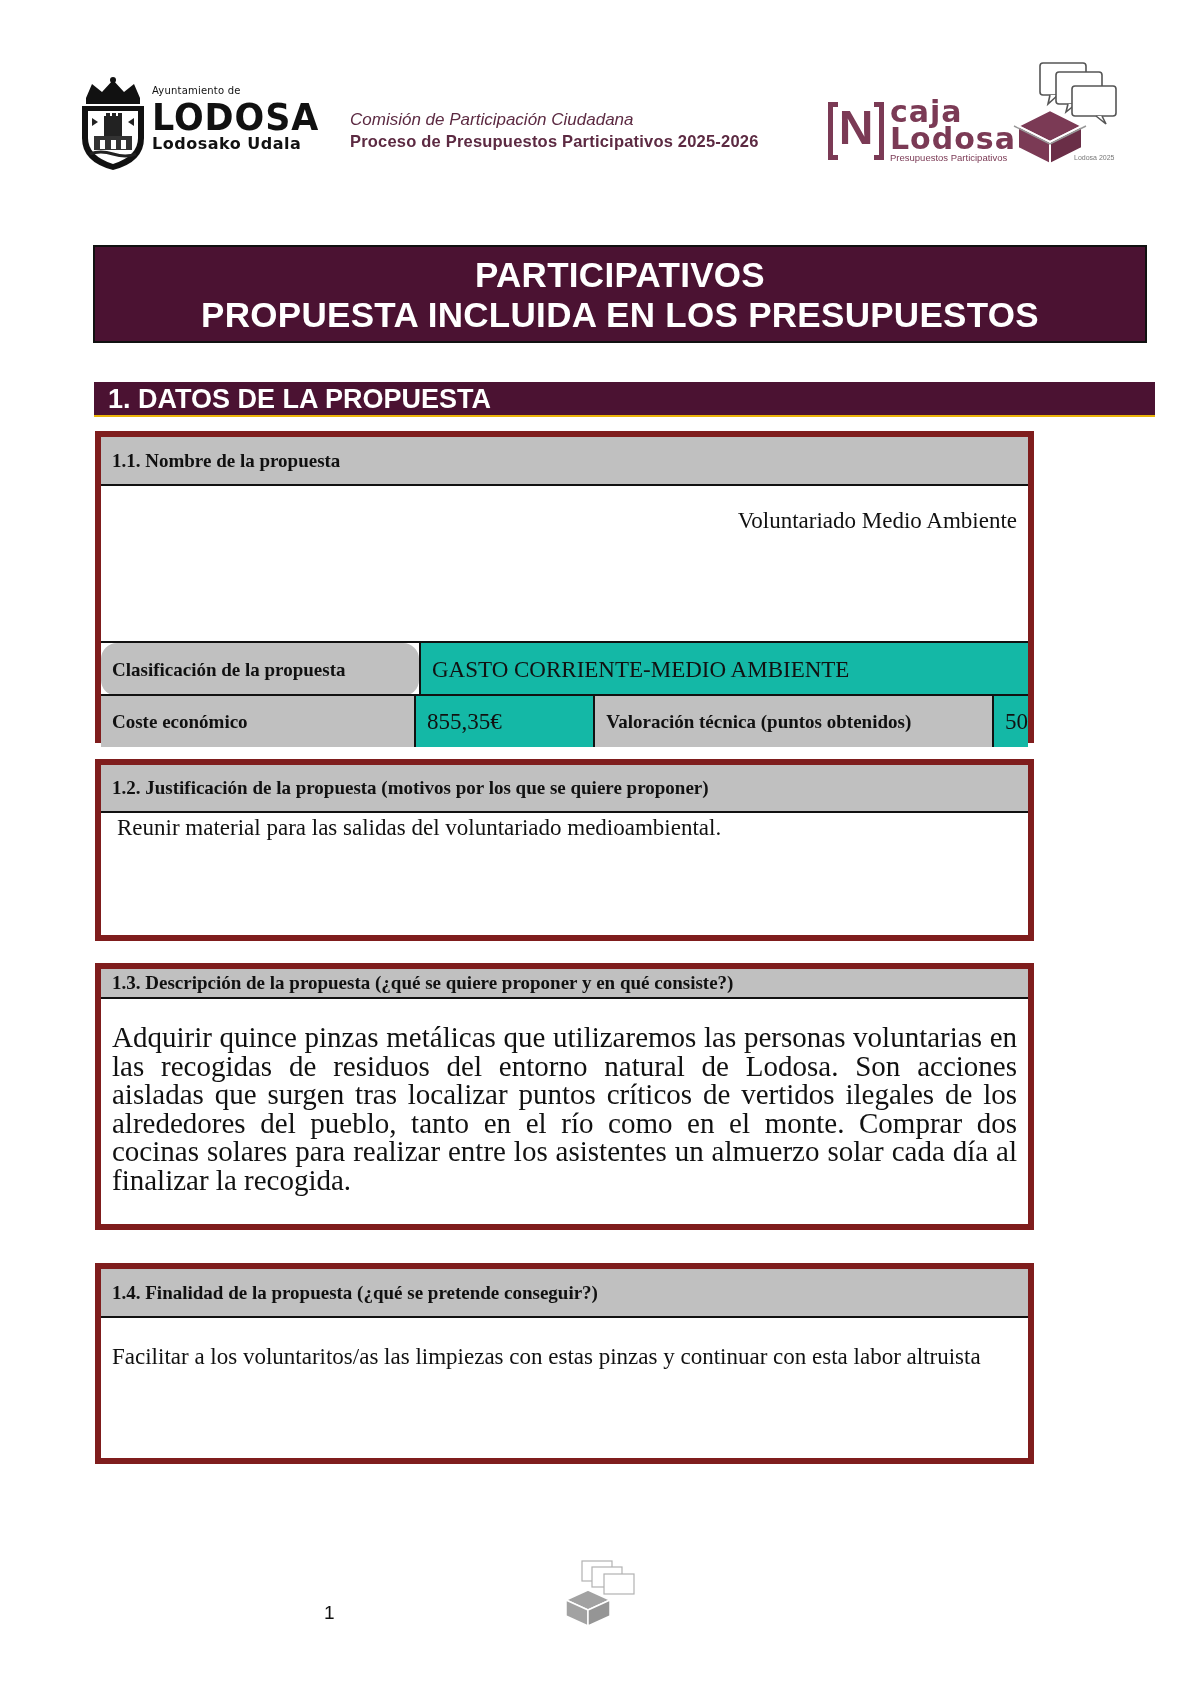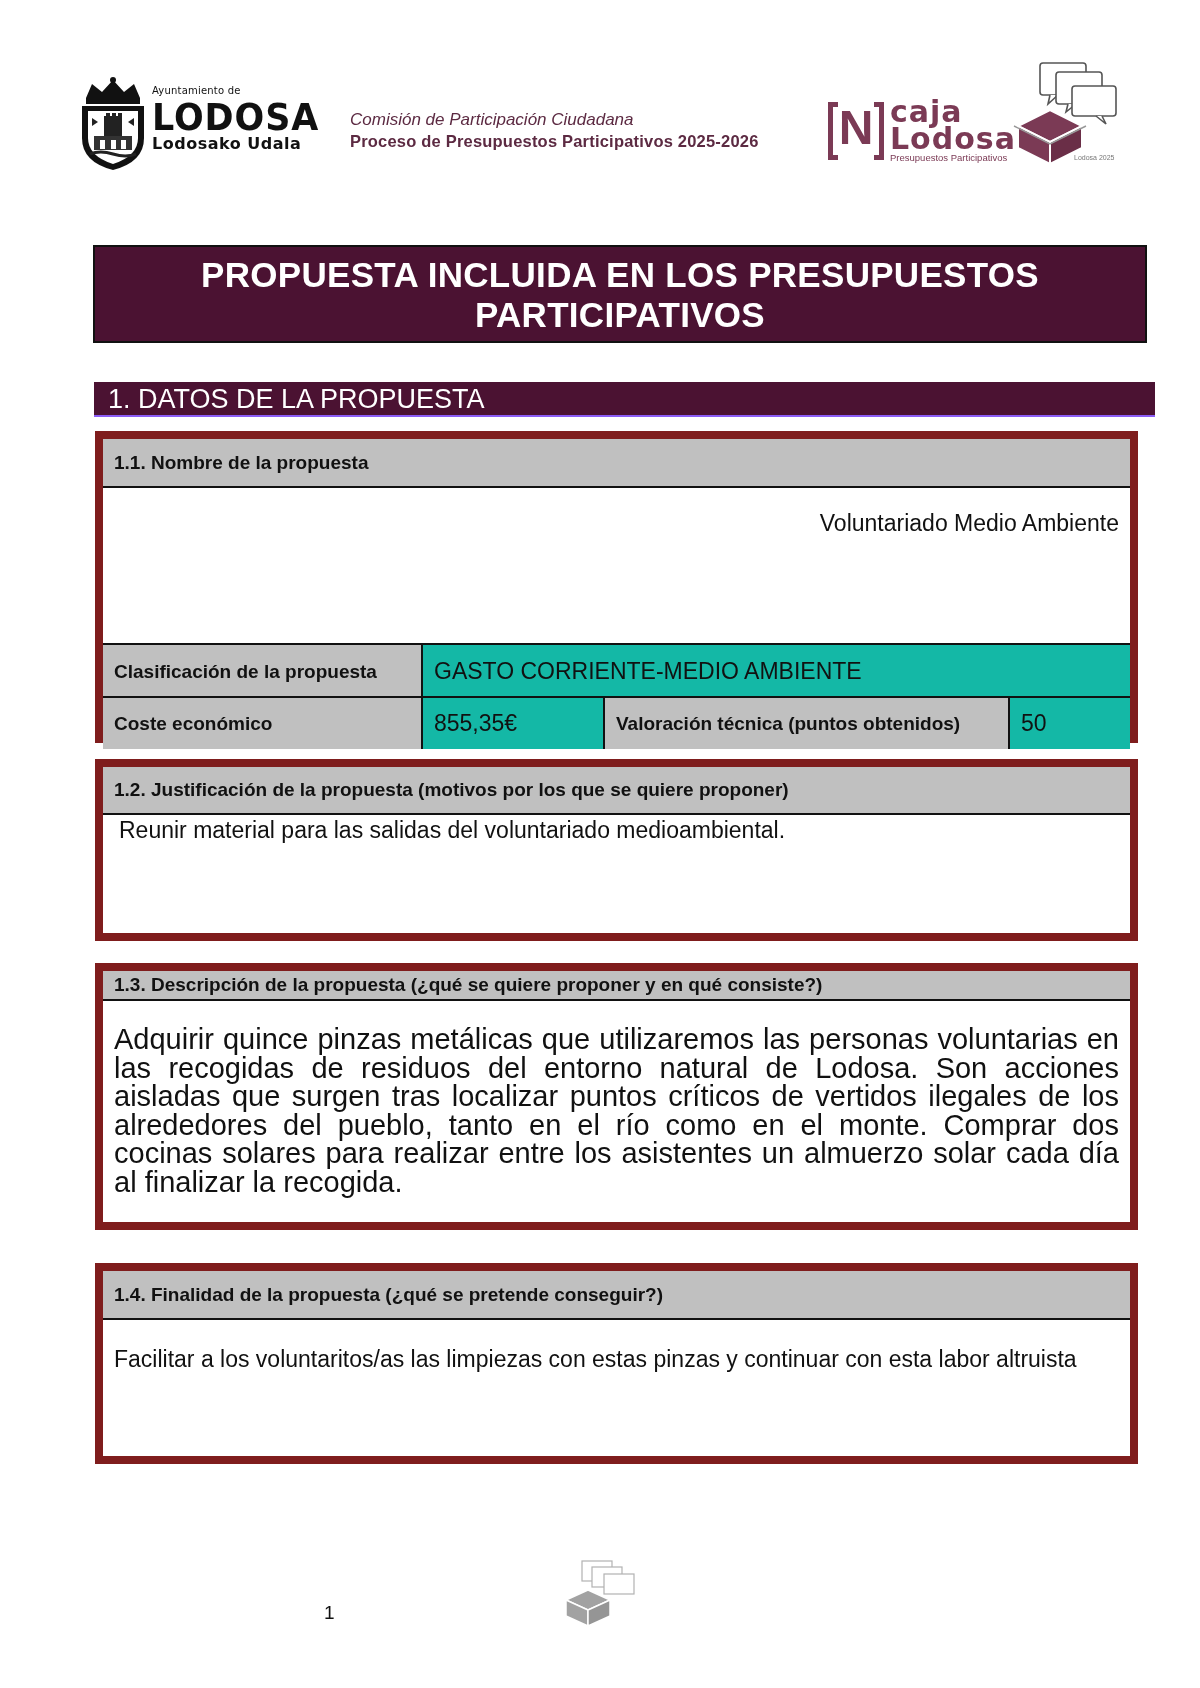--- a/index.html
+++ b/index.html
@@ -28,25 +28,25 @@
   .caja-word { left: 62px; top: 38px; font-size: 30px; font-weight: bold; color: #7b3a55; line-height: 0.9; font-family: "DejaVu Sans", sans-serif; letter-spacing: 1px; }
   .caja-sub { left: 62px; top: 92px; font-size: 9.5px; color: #7b3a55; white-space: nowrap; }
   .caja-year { left: 246px; top: 94px; font-size: 7px; color: #777; white-space: nowrap; }
   .box-icon { left: 182px; top: 0px; width: 118px; height: 108px; }
 
   
   .title-box { left: 93px; top: 245px; width: 1054px; height: 98px; background: #4b1232;
                border: 2px solid #111; box-sizing: border-box; color: #ffffff; text-align: center;
                font-weight: bold; font-size: 35px; line-height: 40px; padding-top: 8px; letter-spacing: 0.3px; }
   .section-bar { left: 94px; top: 382px; width: 1061px; height: 35px; background: #4b1232; color: #ffffff;
-                 font-weight: normal; font-size: 27px; line-height: 35px; padding-left: 14px; box-sizing: border-box;
-                 border-bottom: 2px solid #8b5cf6; }
+                 font-weight: bold; font-size: 27px; line-height: 35px; padding-left: 14px; box-sizing: border-box;
+                 border-bottom: 2px solid #eab308; }
 
   
-  .blk { left: 95px; width: 1043px; border: 8px solid #7f1d1d; box-sizing: border-box; background: #fff; }
+  .blk { left: 95px; width: 939px; border: 6px solid #7f1d1d; box-sizing: border-box; background: #fff; font-family: Liberation Serif, serif; }
   .hdr { background: #c0c0c0; border-bottom: 2px solid #111; box-sizing: border-box; font-weight: bold;
          font-size: 19px; padding-left: 11px; display: flex; align-items: center; color: #111; }
   .body-text { font-size: 23px; padding: 0 11px; color: #111; }
 
   .row { position: absolute; left: 0; right: 0; display: flex; }
   .cell { box-sizing: border-box; display: flex; align-items: center; padding-left: 11px; }
   .cell.lab { background: #c0c0c0; font-weight: bold; font-size: 19px; }
   .cell.val { background: #14b8a6; font-size: 23px; }
   .cell + .cell { border-left: 2px solid #111; }
 
@@ -112,32 +112,32 @@
       <path d="M92 56 L96 64 L86 56" fill="#fff" stroke="#555" stroke-width="1.6"></path>
       <path d="M8 66 L40 50 L72 66 L40 82 Z" fill="#7b3a55" stroke="#fff" stroke-width="2"></path>
       <path d="M8 66 V88 L40 104 V82 Z" fill="#7b3a55" stroke="#fff" stroke-width="2"></path>
       <path d="M72 66 V88 L40 104 V82 Z" fill="#6a2e47" stroke="#fff" stroke-width="2"></path>
       <path d="M4 66 L40 84 L76 66" fill="none" stroke="#999" stroke-width="1.5"></path>
     </svg>
   </div>
 </div>
 
 <div class="abs title-box">
+  <div>PARTICIPATIVOS</div>
   <div>PROPUESTA INCLUIDA EN LOS PRESUPUESTOS</div>
-  <div>PARTICIPATIVOS</div>
 </div>
 
 <div class="abs section-bar">1. DATOS DE LA PROPUESTA</div>
 
 <div class="abs blk" style="top:431px;height:312px;">
   <div class="hdr" style="height:49px;">1.1. Nombre de la propuesta</div>
   <div class="body-text" style="padding-top:22px;text-align:right;">Voluntariado Medio Ambiente</div>
 
   <div class="row" style="top:204px;height:53px;border-top:2px solid #111;">
-    <div class="cell lab" style="width:318px;">Clasificación de la propuesta</div>
+    <div class="cell lab" style="width:318px;border-radius:16px;">Clasificación de la propuesta</div>
     <div class="cell val" style="flex:1;">GASTO CORRIENTE-MEDIO AMBIENTE</div>
   </div>
   <div class="row" style="top:257px;height:51px;border-top:2px solid #111;">
     <div class="cell lab" style="width:318px;">Coste económico</div>
     <div class="cell val" style="width:182px;">855,35€</div>
     <div class="cell lab" style="width:405px;">Valoración técnica (puntos obtenidos)</div>
     <div class="cell val" style="flex:1;">50</div>
   </div>
 </div>
 

